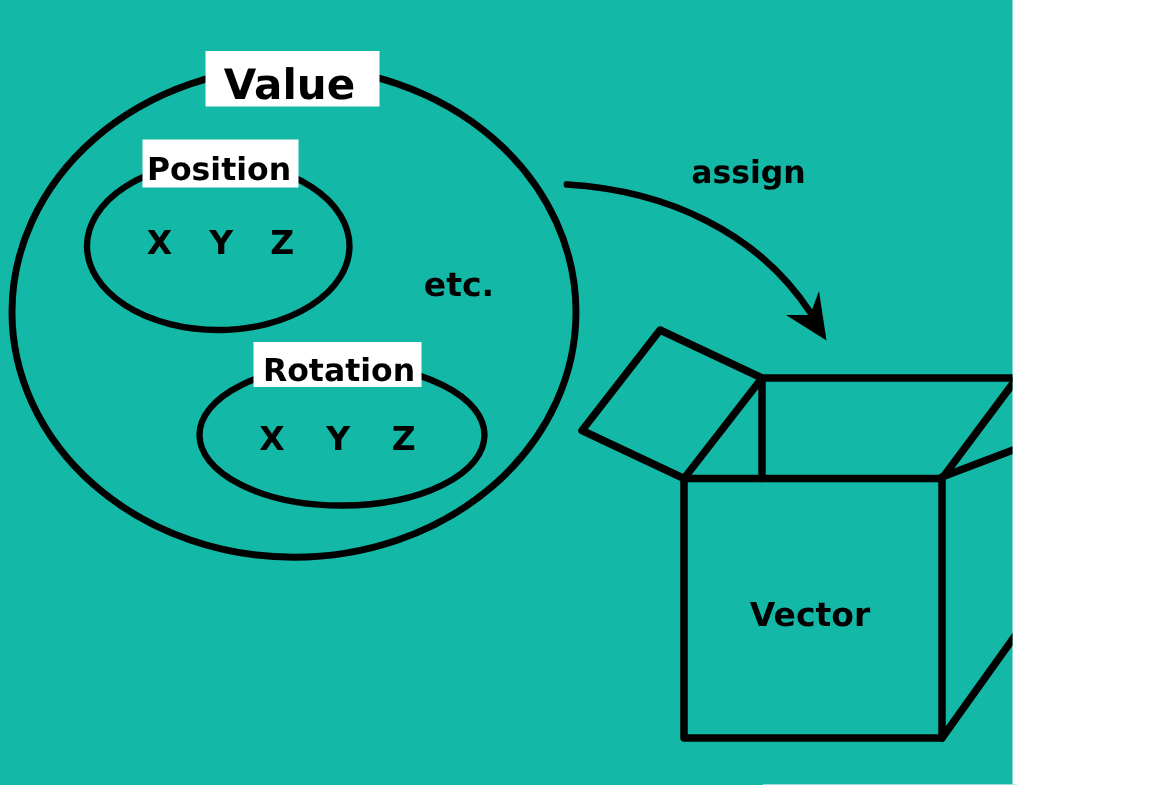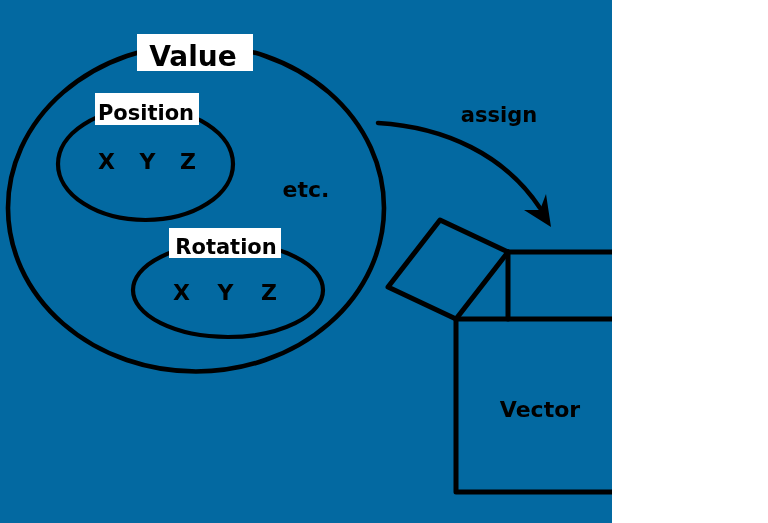--- a/index.html
+++ b/index.html
@@ -2,23 +2,23 @@
 <html><head>
 <meta charset="utf-8">
 <style>
   html, body {
     margin: 0;
     padding: 0;
     background: #ffffff;
   }
   .stage {
     position: relative;
-    width: 612px;
+    width: 675px;
     height: 523px;
-    background: #0369a1;
+    background: #14b8a6;
     overflow: hidden;
   }
   svg { display: block; }
   .diagram-text {
     font-family: "DejaVu Sans", "Liberation Sans", sans-serif;
     font-weight: 700;
   }
 </style>
 </head>
 <body>

